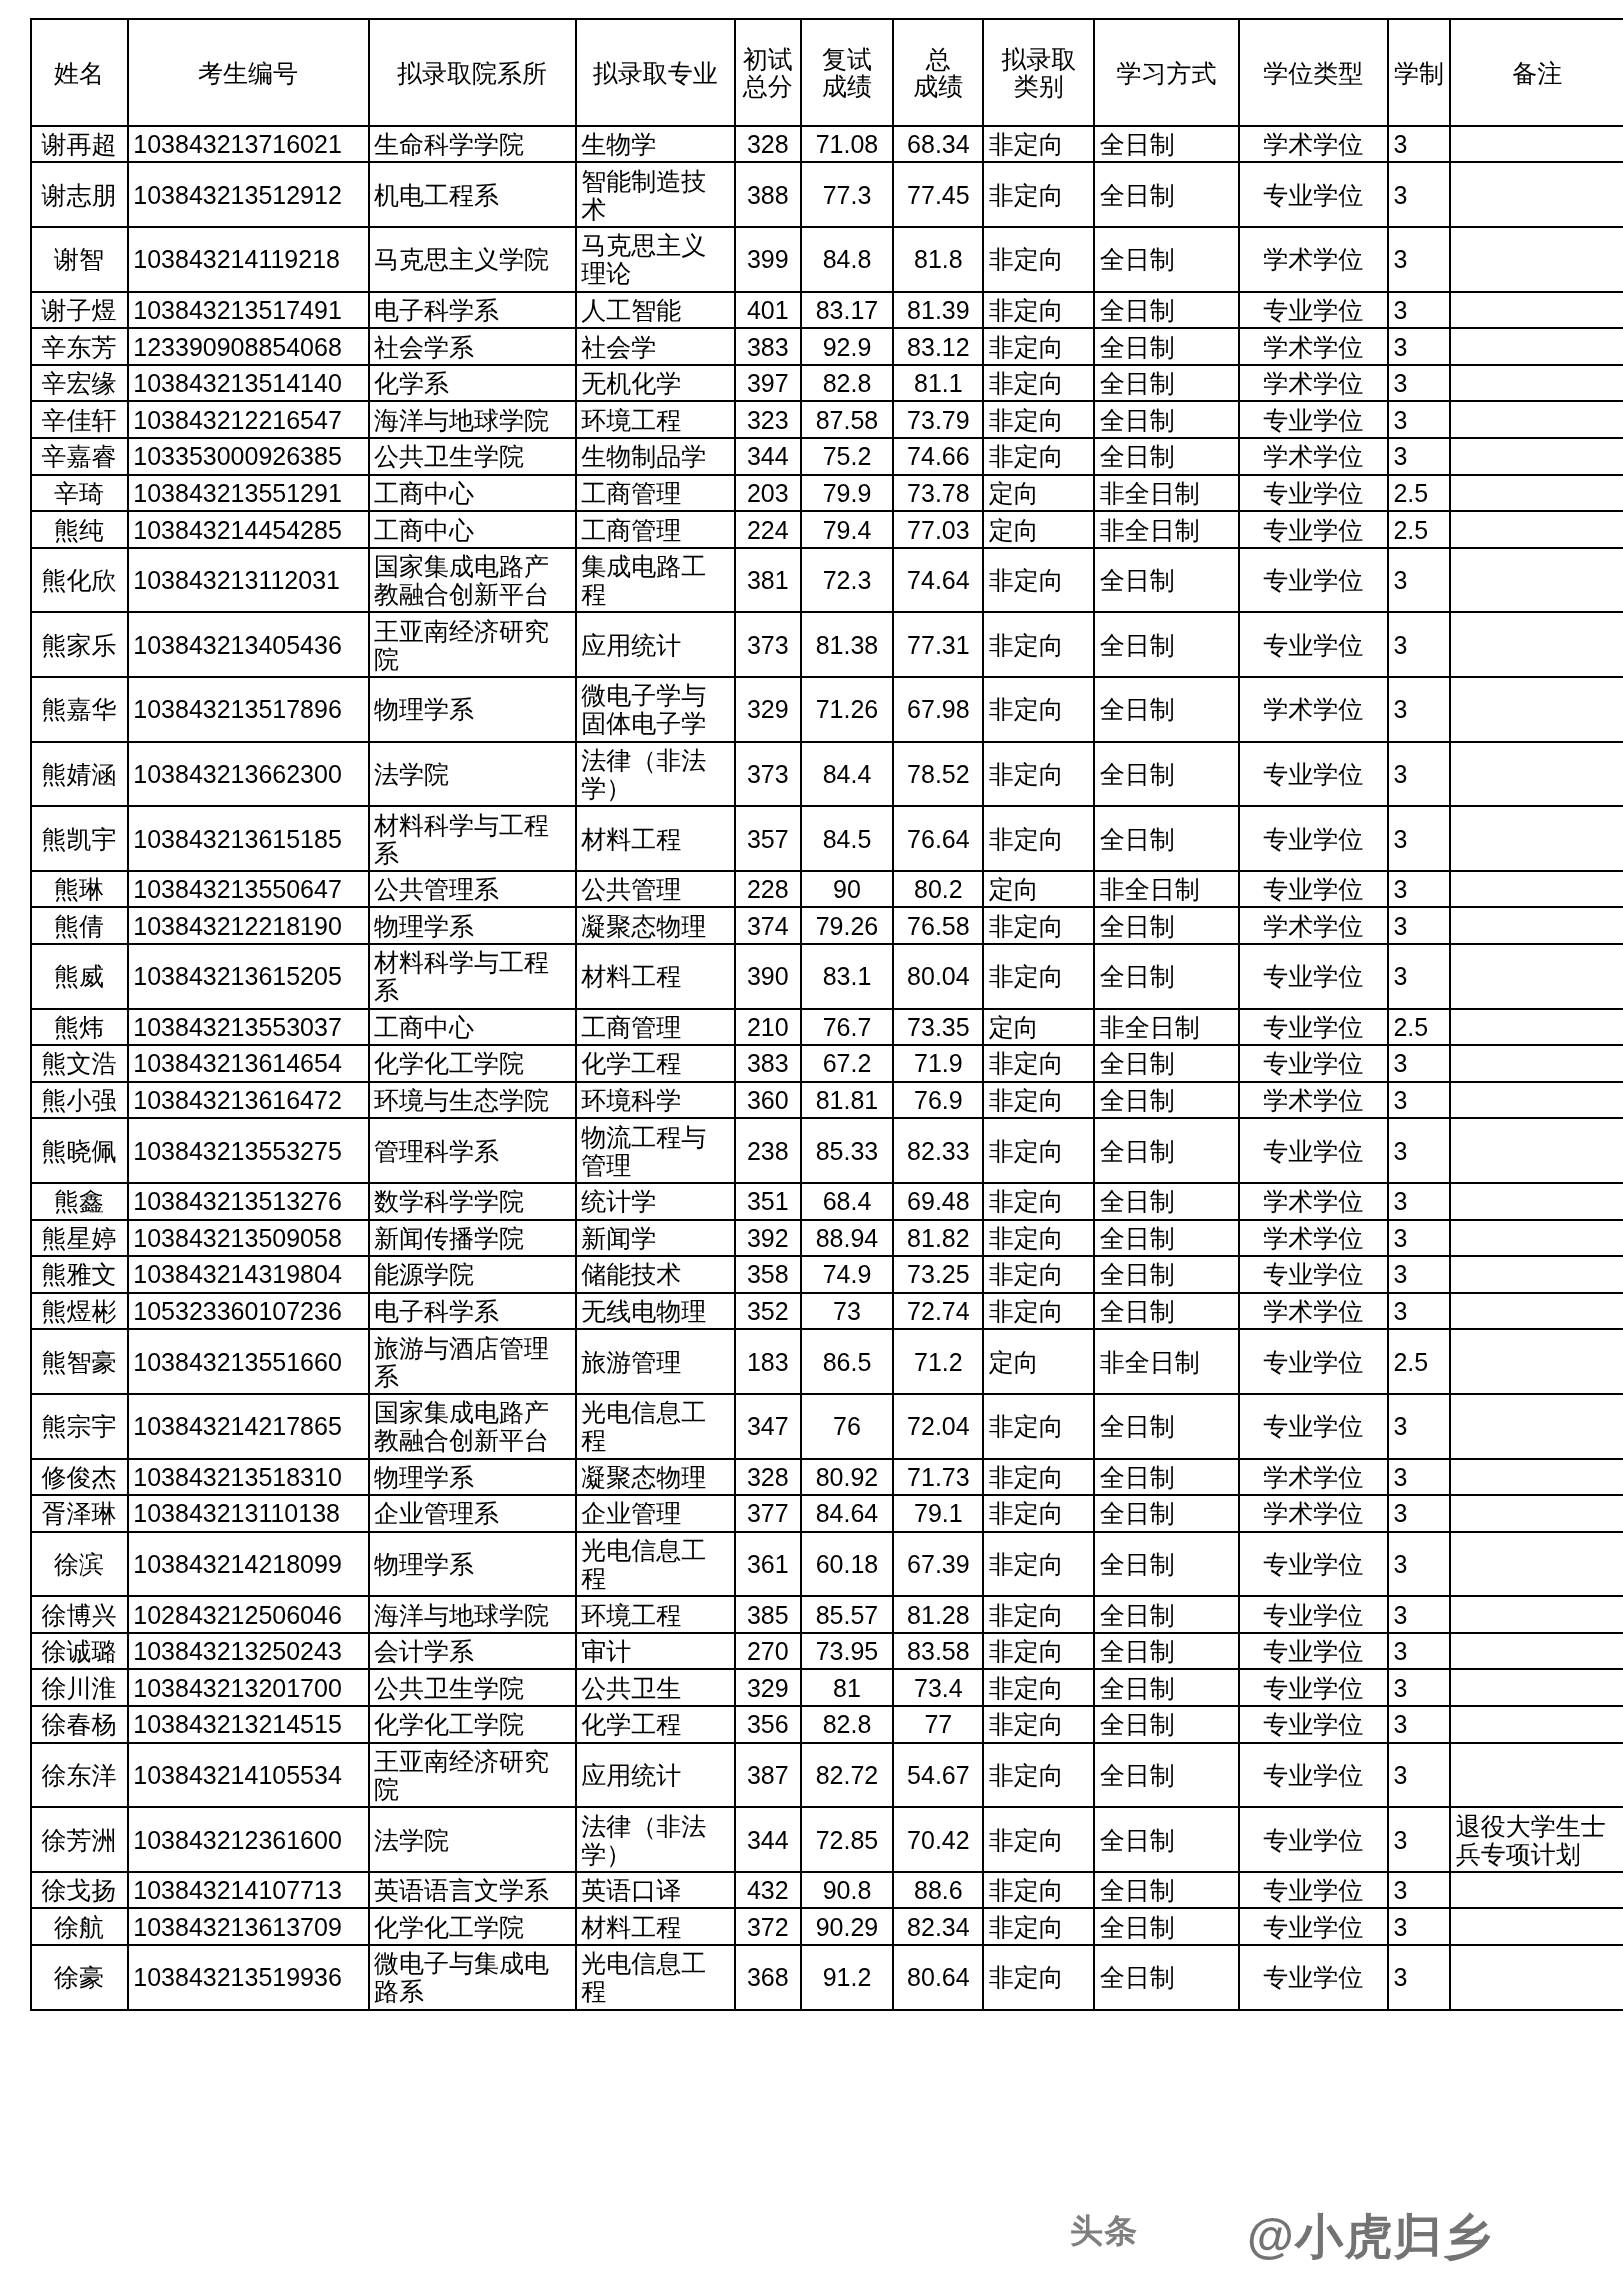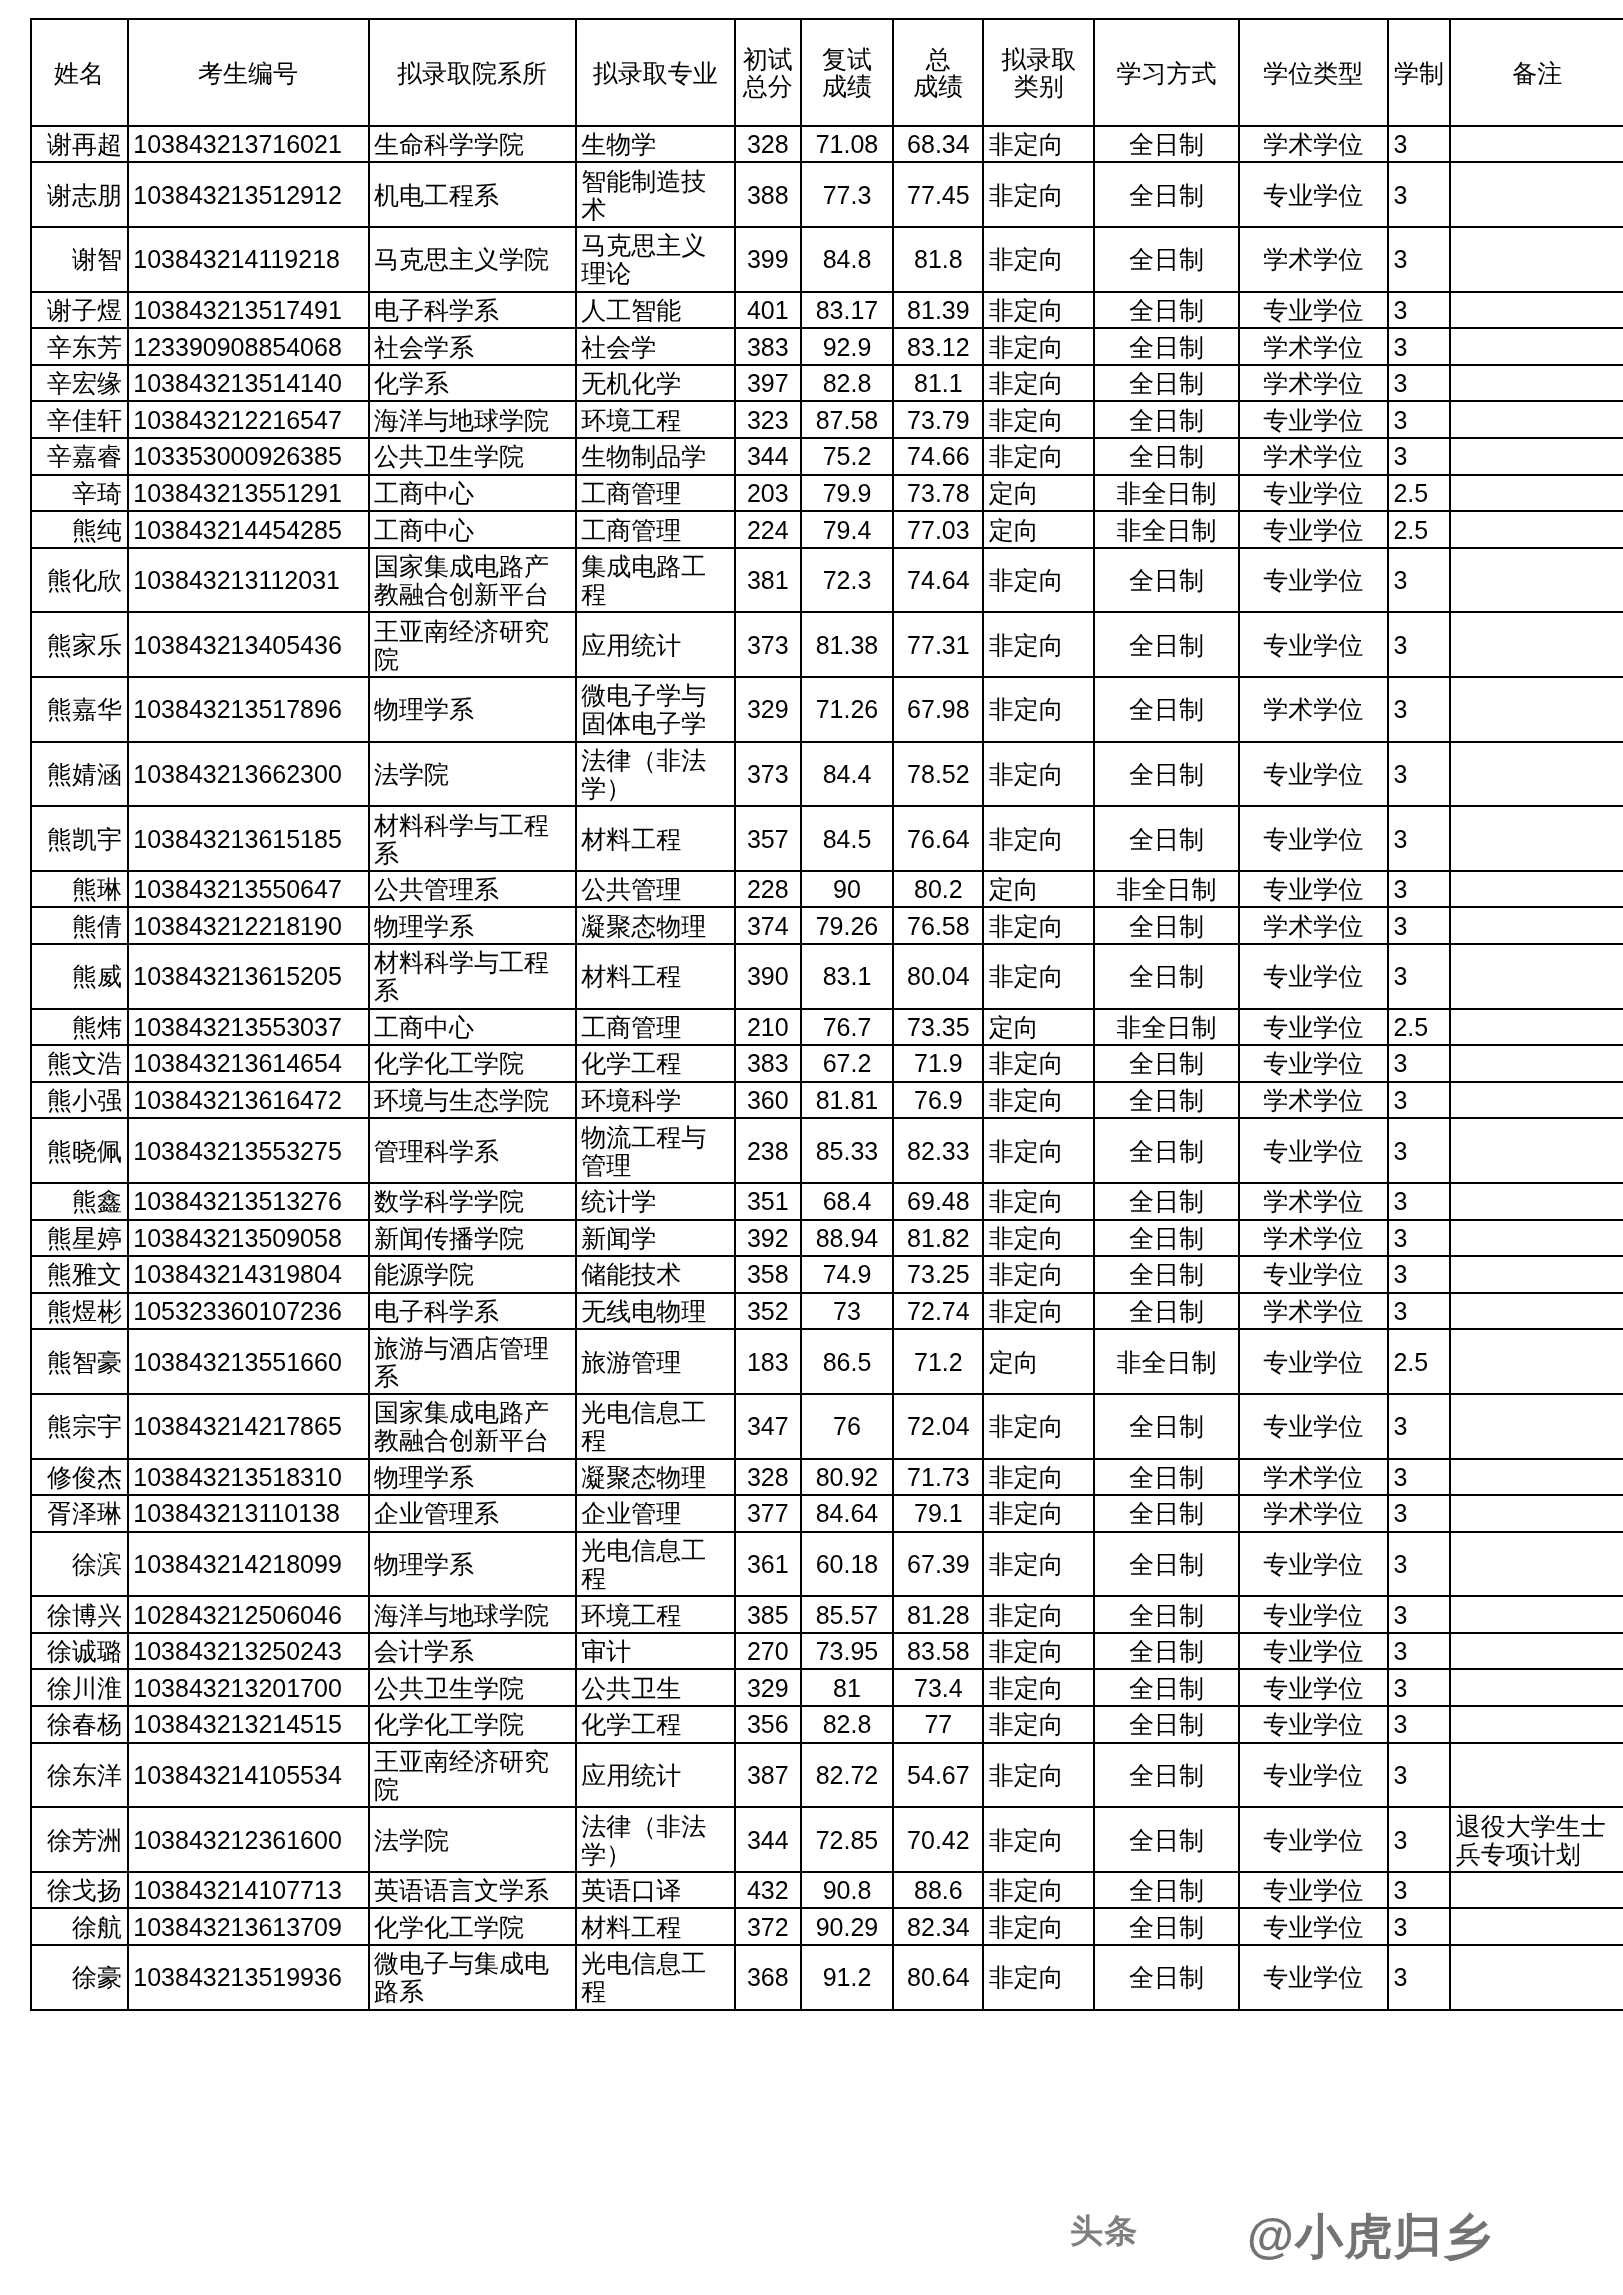--- a/index.html
+++ b/index.html
@@ -49,27 +49,27 @@
   col.c-major   { width: 151px; }
   col.c-first   { width: 62px; }
   col.c-second  { width: 88px; }
   col.c-total   { width: 85px; }
   col.c-cat     { width: 105px; }
   col.c-study   { width: 137px; }
   col.c-degree  { width: 141px; }
   col.c-years   { width: 59px; }
   col.c-note    { width: 165px; }
 
-  td.name    { text-align: right; margin-left: 33px; }
+  td.name    { text-align: center; margin-left: 33px; }
   td.no      { letter-spacing: 0px; }
   td.college { text-align: left; }
   td.major   { text-align: left; }
   td.num     { text-align: center; }
   td.cat     { text-align: left; }
-  td.study   { text-align: center; }
+  td.study   { text-align: left; }
   td.degree  { text-align: center; }
   td.years   { text-align: left; }
   td.note    { text-align: left; }
 
   .hdr-stack { display: block; line-height: 1.08; }
 
   
   #watermark {
     position: absolute;
     left: 1247px;

